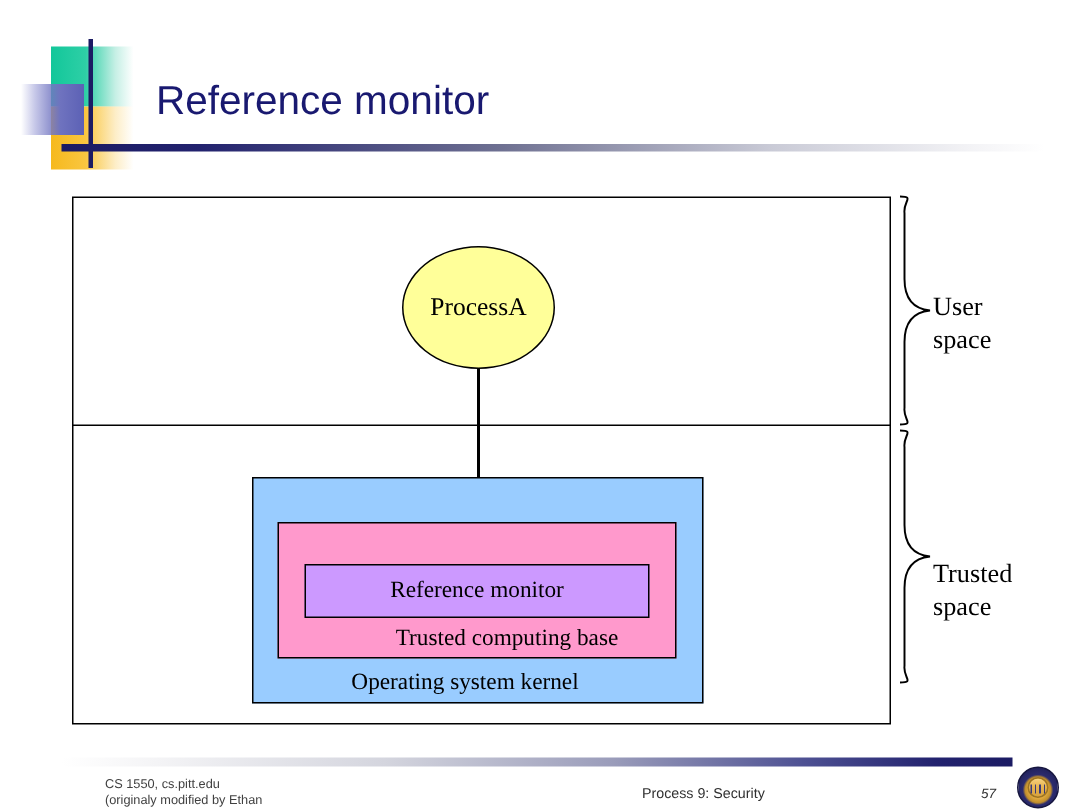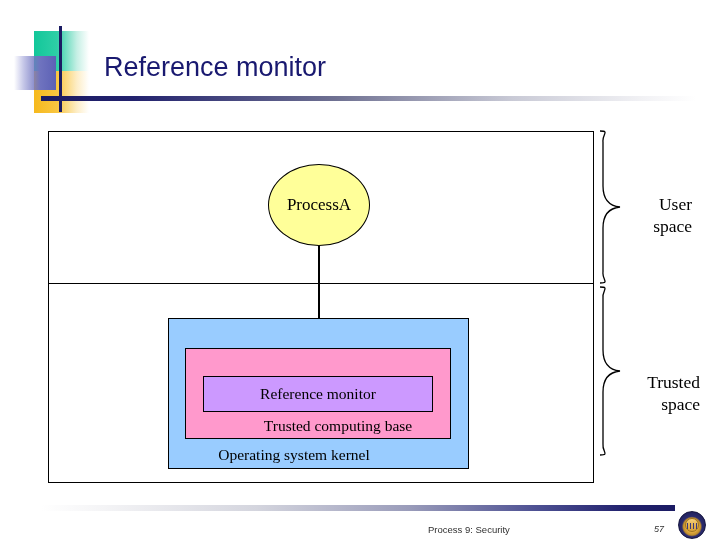--- a/index.html
+++ b/index.html
@@ -161,34 +161,35 @@
     position: absolute;
     left: 185px; top: 417px;
     width: 306px;
     text-align: center;
   }
   .kernel-label {
     position: absolute;
     left: 168px; top: 446px;
     width: 252px;
     text-align: center;
+    padding-left: 16px;
   }
 
   
   .brace-svg {
     position: absolute;
     left: 594px; top: 128px;
   }
   .space-label {
     position: absolute;
     font-family: "Liberation Serif", serif;
     font-size: 17.5px;
     line-height: 22px;
     color: #000000;
-    text-align: right;
+    text-align: left;
     white-space: nowrap;
   }
   #user-space-label { left: 622px; top: 193px; width: 70px; }
   #kernel-space-label { left: 622px; top: 371px; width: 78px; }
 
   
   #slide-footer {
     position: absolute;
     left: 0; top: 0;
     width: 720px; height: 540px;
@@ -282,19 +283,23 @@
   </div>
   <div class="space-label" id="kernel-space-label">
     <div>Trusted</div>
     <div>space</div>
   </div>
 
 </div>
 
 <div id="slide-footer">
   <div class="footer-bar"></div>
+  <div class="footer-text" id="footer-left">
+    <div>CS 1550, cs.pitt.edu</div>
+    <div>(originaly modified by Ethan</div>
+  </div>
   <div class="footer-text" id="footer-center">Process 9: Security</div>
   <div class="footer-text" id="footer-page">57</div>
   <div class="seal">
     <div class="seal-inner"></div>
     <div class="seal-bars"></div>
   </div>
 </div>
 
 </body></html>

